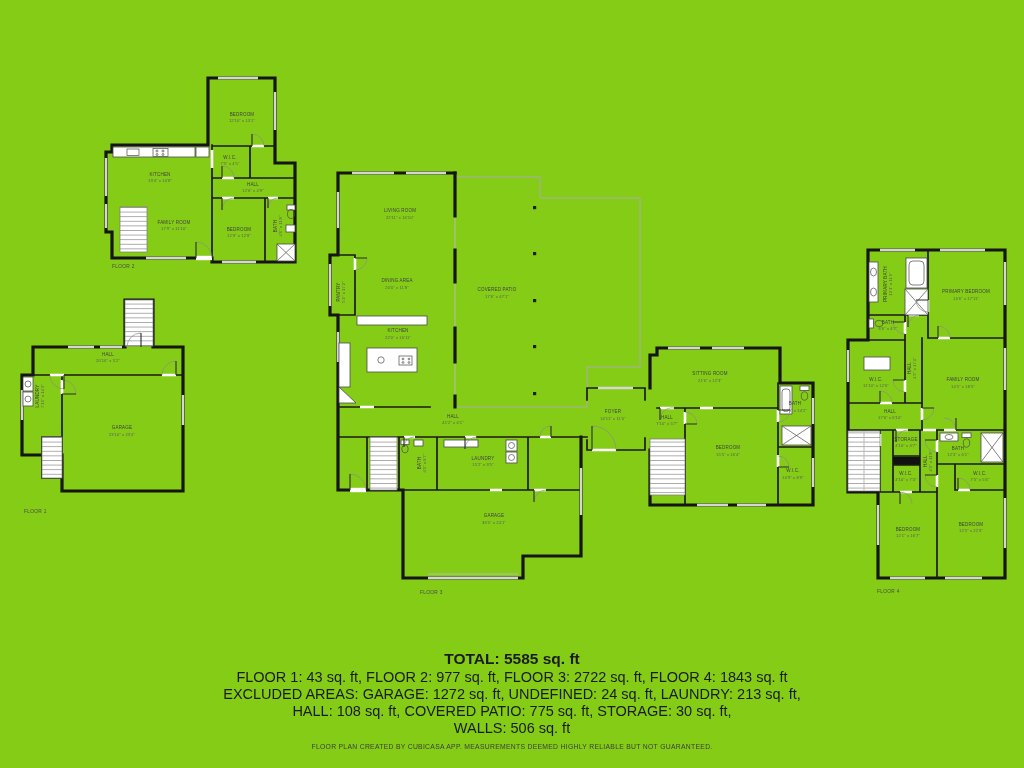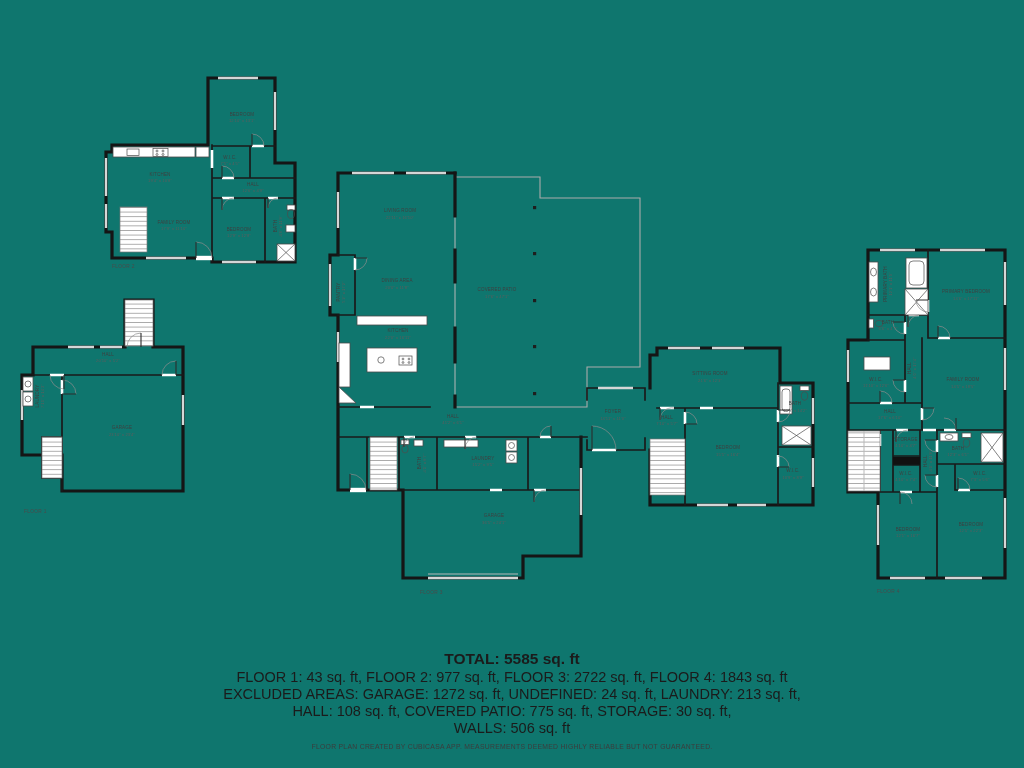--- a/index.html
+++ b/index.html
@@ -1,16 +1,16 @@
 <!DOCTYPE html>
 <html><head>
 <meta charset="utf-8">
 <style>
   html,body{margin:0;padding:0;background:#fff;}
-  .page{width:1024px;height:768px;position:relative;background:#0f766e;overflow:hidden;
+  .page{width:1024px;height:768px;position:relative;background:#84cc16;overflow:hidden;
         font-family:"Liberation Sans",sans-serif;}
   svg{position:absolute;inset:0;}
   .wall-outer{stroke:#151515;stroke-width:3.2;fill:none;stroke-linecap:square;stroke-linejoin:miter;}
   .wall-in{stroke:#1a1a1a;stroke-width:1.7;fill:none;stroke-linecap:square;}
   .wall-thin{stroke:#b9b9b9;stroke-width:1;fill:none;}
   .patio{stroke:#ababab;stroke-width:1.1;fill:none;}
   .win{stroke:#d6d6d6;stroke-width:2.3;fill:none;}
   .gap{stroke:#ffffff;stroke-width:4.4;fill:none;}
   .gapi{stroke:#ffffff;stroke-width:2.6;fill:none;}
   .arc{stroke:#8d8d8d;stroke-width:.7;fill:none;}

